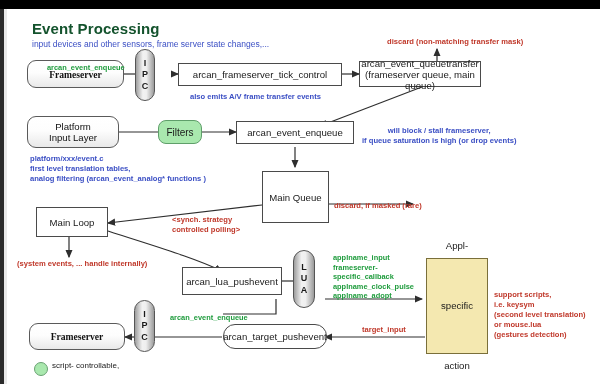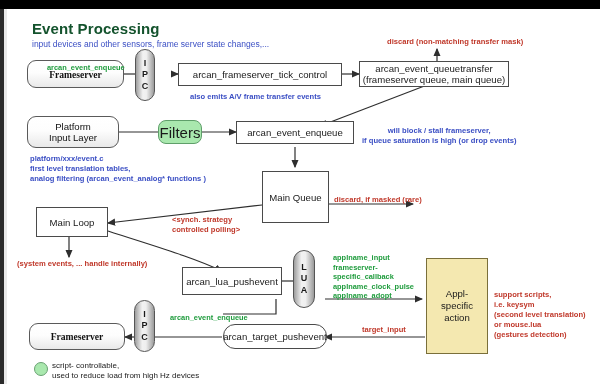--- a/index.html
+++ b/index.html
@@ -49,21 +49,21 @@
     background:linear-gradient(to right,#9e9e9e 0%,#f2f2f2 38%,#efefef 58%,#9a9a9a 100%);
     display:flex;align-items:center;justify-content:center;
     font-size:9px;font-weight:bold;color:#1a1a1a;line-height:11.5px;
     letter-spacing:0.2px;
   }
   .filters{
     position:absolute;box-sizing:border-box;
     border:1.3px solid #5f9f6a;border-radius:8px;
     background:#a9e8ae;
     display:flex;align-items:center;justify-content:center;
-    font-size:15px;color:#1a1a1a;
+    font-size:10px;color:#1a1a1a;
   }
   .appl{
     position:absolute;box-sizing:border-box;
     border:1.3px solid #7a6f3a;background:#f4e8b0;
     display:flex;align-items:center;justify-content:center;
     text-align:center;font-size:9.6px;color:#1a1a1a;line-height:12px;
   }
   .legend-dot{
     position:absolute;width:12px;height:12px;border-radius:50%;
     background:#a9e8ae;border:1.3px solid #6aa173;
@@ -137,21 +137,21 @@
     <div class="round bold" style="left:20px;top:51px;width:97px;height:28px;">Frameserver</div>
 
     <div class="capsule" style="left:128px;top:40px;width:20px;height:52px;flex-direction:column;">
       <span>I</span>
       <span>P</span>
       <span>C</span>
     </div>
 
     <div class="rect" style="left:171px;top:54px;width:164px;height:23px;">arcan_frameserver_tick_control</div>
 
-    <div class="rect" style="left:352px;top:52px;width:150px;height:26px;flex-direction:column;">
+    <div class="rect" style="left:352px;top:52px;width:122px;height:26px;flex-direction:column;">
       <span>arcan_event_queuetransfer</span>
       <span>(frameserver queue, main queue)</span>
     </div>
 
     <div class="green" style="left:40px;top:54px;">arcan_event_enqueue</div>
     <div class="blue" style="left:183px;top:83px;">also emits A/V frame transfer events</div>
     <div class="red" style="left:380px;top:28px;">discard (non-matching transfer mask)</div>
 
     <div class="round" style="left:20px;top:107px;width:92px;height:32px;flex-direction:column;">
       <span>Platform</span>
@@ -167,21 +167,21 @@
       <div>first level translation tables,</div>
       <div>analog filtering (arcan_event_analog* functions )</div>
     </div>
 
     <div class="blue" style="left:355px;top:117px;text-align:center;">
       <div>will block / stall frameserver,</div>
       <div>if queue saturation is high (or drop events)</div>
     </div>
 
     <div class="rect" style="left:255px;top:162px;width:67px;height:52px;">Main Queue</div>
-    <div class="red" style="left:327px;top:186px;">discard, if masked (rare)</div>
+    <div class="red" style="left:327px;top:192px;">discard, if masked (rare)</div>
 
     <div class="rect" style="left:29px;top:198px;width:72px;height:30px;">Main Loop</div>
 
     <div class="red" style="left:10px;top:250px;">(system events, ... handle internally)</div>
 
     <div class="red" style="left:165px;top:206px;">
       <div>&lt;synch. strategy</div>
       <div>controlled polling&gt;</div>
     </div>
 
@@ -194,21 +194,21 @@
     </div>
 
     <div class="green" style="left:326px;top:244px;">
       <div>applname_input</div>
       <div>frameserver-</div>
       <div>specific_callback</div>
       <div>applname_clock_pulse</div>
       <div>applname_adopt</div>
     </div>
 
-    <div class="appl" style="left:419px;top:249px;width:62px;height:96px;flex-direction:column;">
+    <div class="appl" style="left:419px;top:249px;width:62px;height:96px;flex-direction:column;gap:48px;">
       <span>Appl-</span>
       <span>specific</span>
       <span>action</span>
     </div>
 
     <div class="red" style="left:487px;top:281px;">
       <div>support scripts,</div>
       <div>i.e. keysym</div>
       <div>(second level translation)</div>
       <div>or mouse.lua</div>
@@ -224,17 +224,16 @@
     <div class="round bold" style="left:22px;top:314px;width:96px;height:27px;">Frameserver</div>
 
     <div class="rect" style="left:216px;top:315px;width:104px;height:25px;border-radius:12px;">arcan_target_pushevent</div>
 
     <div class="green" style="left:163px;top:304px;">arcan_event_enqueue</div>
     <div class="red" style="left:355px;top:316px;">target_input</div>
 
     <div class="legend-dot" style="left:27px;top:353px;"></div>
     <div class="legend-text" style="left:45px;top:352px;">
       <div>script- controllable,</div>
-      <div>used to reduce load from high Hz devices</div>
     </div>
 
   </div>
 </div>
 
 </body></html>

